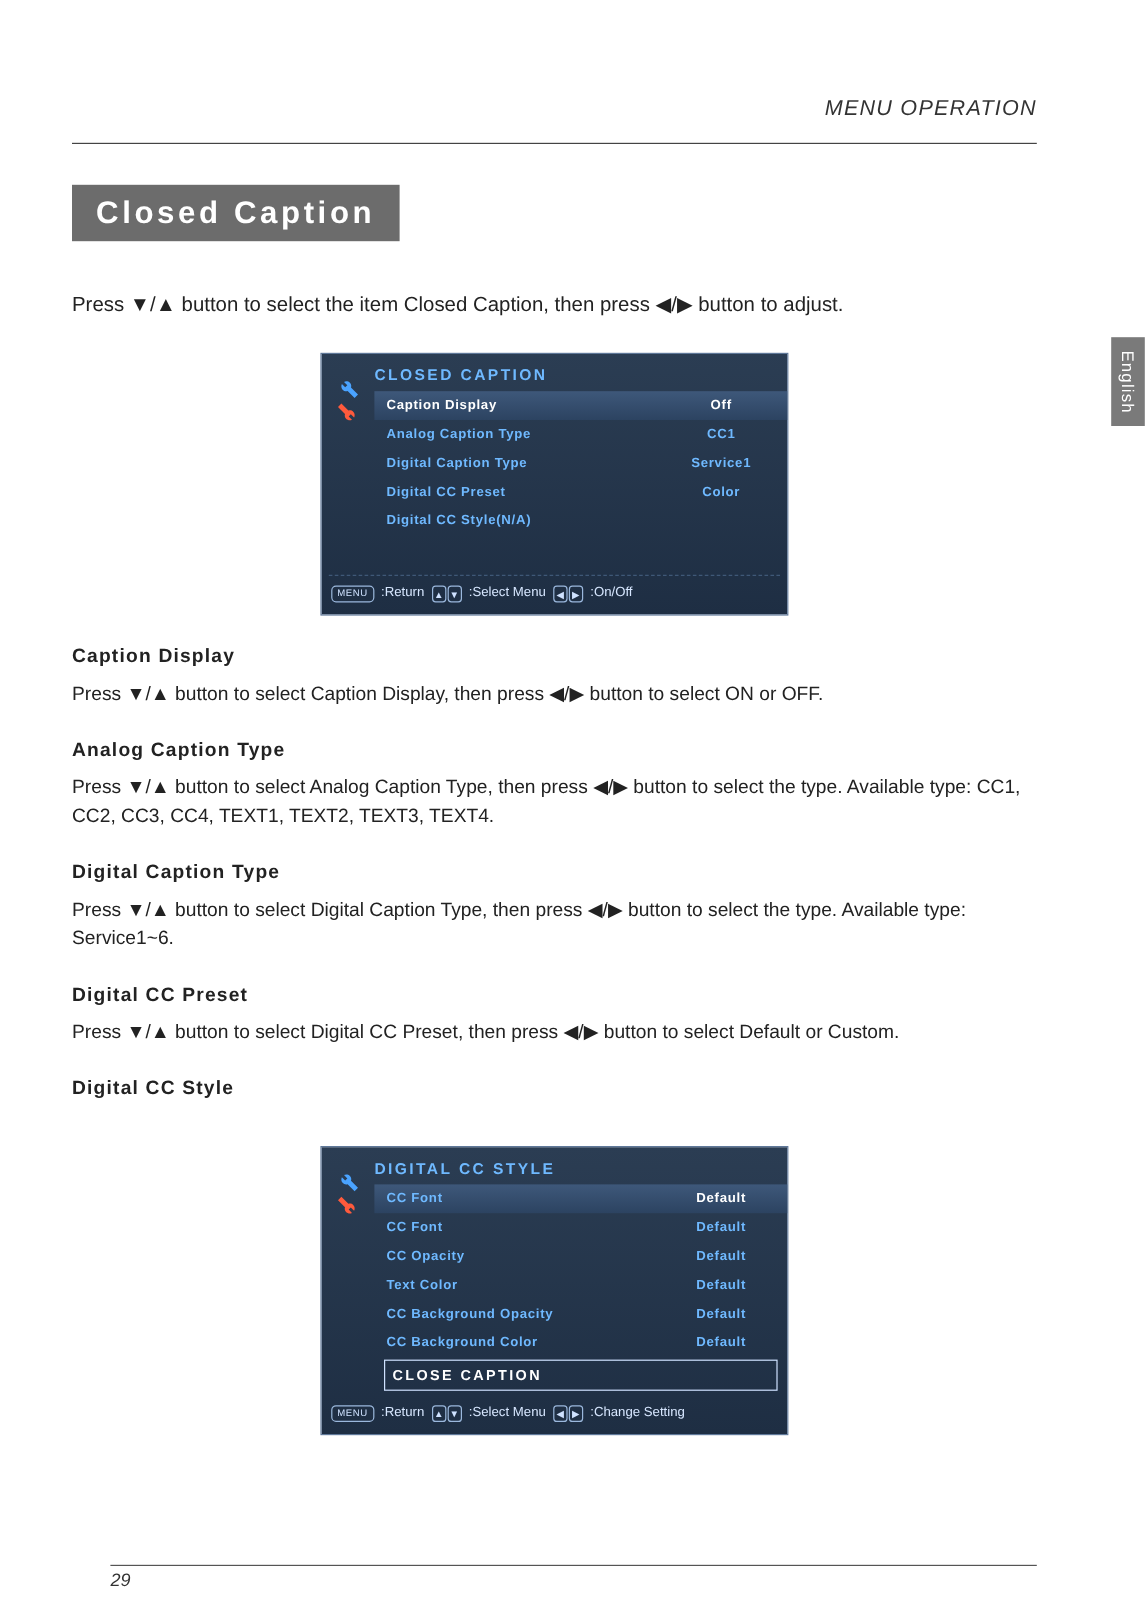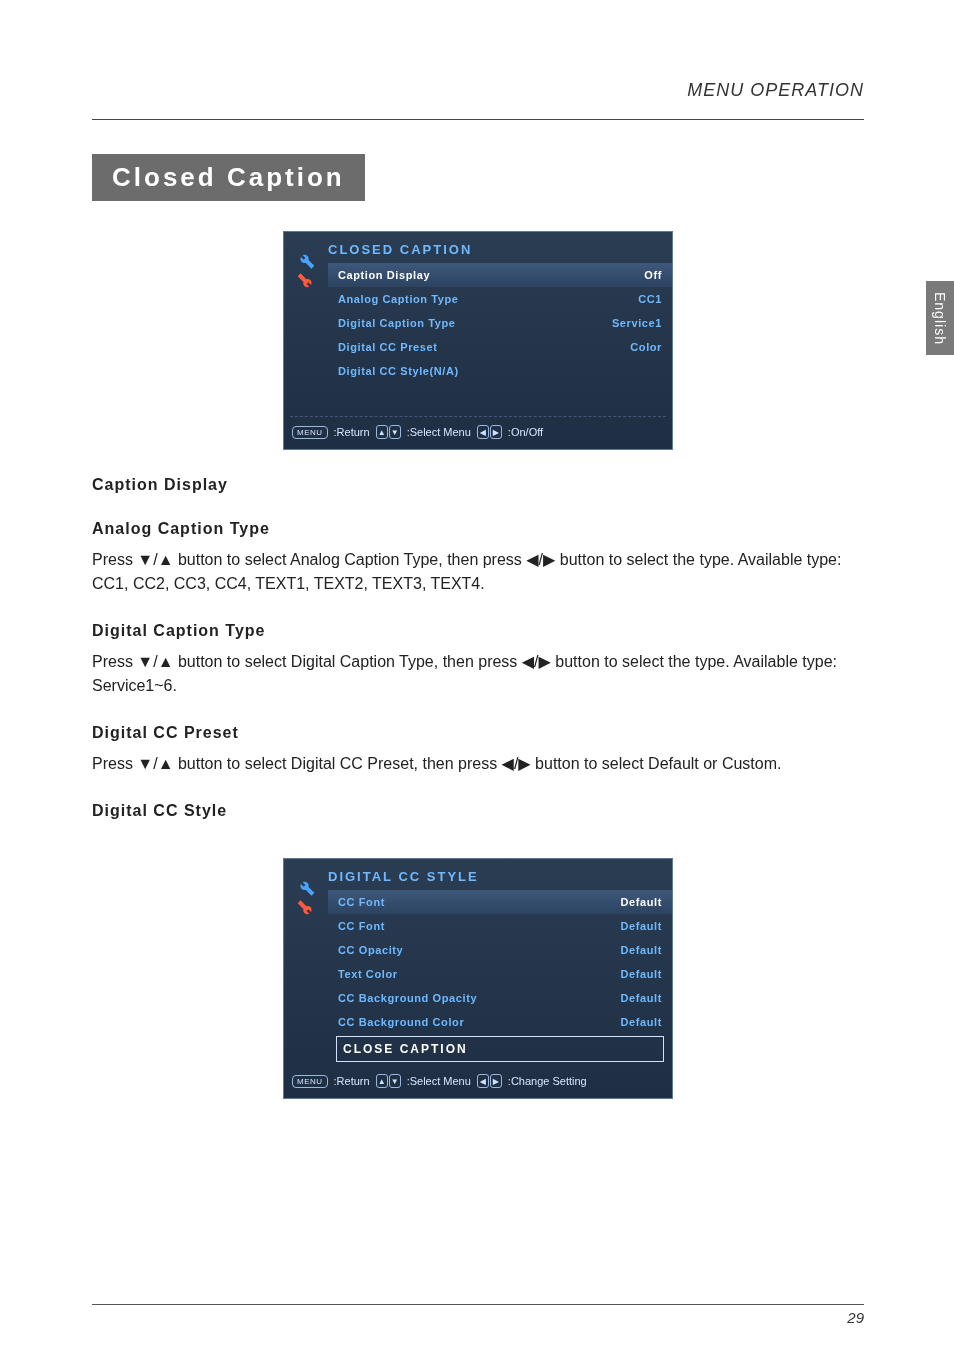--- a/index.html
+++ b/index.html
@@ -5,21 +5,21 @@
   * { margin: 0; padding: 0; box-sizing: border-box; }
   body {
     width: 954px;
     height: 1350px;
     background: #fff;
     font-family: Arial, Helvetica, sans-serif;
     color: #222;
     position: relative;
   }
   .page {
-    padding: 80px 90px 0 92px;
+    padding: 80px 90px 0 60px;
     position: relative;
     border-radius: 24px;
   }
   .section-header-line {
     border-top: 1px solid #444;
     margin-bottom: 6px;
     margin-top: 18px;
   }
   .section-header {
     text-align: right;
@@ -117,29 +117,28 @@
     font-weight: bold;
     letter-spacing: 0.6px;
     font-size: 11px;
   }
   .osd-row.selected {
     background: linear-gradient(#3e587a, #2c4361);
     color: #fff;
   }
   .osd-row .label { flex: 1; color: #6fb9ff; }
   .osd-row.selected .label { color: #fff; }
-  .osd-row .val { width: 90px; text-align: right; color: #6fb9ff; }
+  .osd-row .val { width: 90px; text-align: center; color: #6fb9ff; }
   .osd-row.selected .val { color: #fff; }
   .osd-spacer { height: 34px; border-bottom: 1px dashed #3f5877; margin: 0 6px; }
   .osd-footer {
     font-size: 11px;
     color: #d7e7ff;
     padding: 8px 8px 10px 8px;
     display: flex;
-    align-items: center;
     gap: 6px;
     border-top: 0;
   }
   .menu-key {
     border: 1px solid #9bb8dd;
     border-radius: 4px;
     padding: 1px 4px;
     font-size: 8px;
     letter-spacing: 0.5px;
     color: #cfe2ff;
@@ -167,33 +166,34 @@
   .osd2 .osd-row.boxed .label { color: #fff; letter-spacing: 2px; font-size: 12px;}
   .page-num {
     position: absolute;
     right: 90px;
     bottom: 24px;
     font-style: italic;
     font-size: 15px;
     color: #333;
     border-top: 1px solid #555;
     width: 772px;
-    text-align: right;
+    text-align: left;
     padding-top: 4px;
   }
 </style>
 </head>
 <body>
 
 <div class="page">
   <div class="section-header">MENU OPERATION</div>
   <div class="section-header-line"></div>
 
   <div class="title-bar">Closed Caption</div>
 
+  <div class="instr">Press ▼/▲ button to select the item Closed Caption, then press ◀/▶ button to adjust.</div>
 
   
   <div class="osd">
     <div class="osd-top">
       <div class="osd-icon">
         <svg class="wrench" viewBox="0 0 24 24">
             <path fill="#4aa3ff" d="M22 19l-7-7c.6-1.6.2-3.5-1.1-4.8-1.6-1.6-4-1.9-5.9-.9l3.3 3.3-2.1 2.1L5.9 8.4c-1 1.9-.7 4.3.9 5.9 1.3 1.3 3.2 1.7 4.8 1.1l7 7 3.4-3.4z"></path>
           </svg>
         <svg class="wrench" viewBox="0 0 24 24">
             <path fill="#ff5a3c" d="M2 5l7 7c-.6 1.6-.2 3.5 1.1 4.8 1.6 1.6 4 1.9 5.9.9l-3.3-3.3 2.1-2.1 3.3 3.3c1-1.9.7-4.3-.9-5.9-1.3-1.3-3.2-1.7-4.8-1.1l-7-7L2 5z"></path>
@@ -235,20 +235,21 @@
       <span class="lr-key">
           <span class="kbox">◀</span>
           <span class="kbox">▶</span>
         </span>
       <span>:On/Off</span>
     </div>
   </div>
 
   
   <div class="instr-head">Caption Display</div>
+  <div class="instr-body">Press ▼/▲ button to select Caption Display, then press ◀/▶ button to select ON or OFF.</div>
 
   <div class="instr-head">Analog Caption Type</div>
   <div class="instr-body">Press ▼/▲ button to select Analog Caption Type, then press ◀/▶ button to select the type. Available type: CC1, CC2, CC3, CC4, TEXT1, TEXT2, TEXT3, TEXT4.</div>
 
   <div class="instr-head">Digital Caption Type</div>
   <div class="instr-body">Press ▼/▲ button to select Digital Caption Type, then press ◀/▶ button to select the type. Available type: Service1~6.</div>
 
   <div class="instr-head">Digital CC Preset</div>
   <div class="instr-body">Press ▼/▲ button to select Digital CC Preset, then press ◀/▶ button to select Default or Custom.</div>
 

